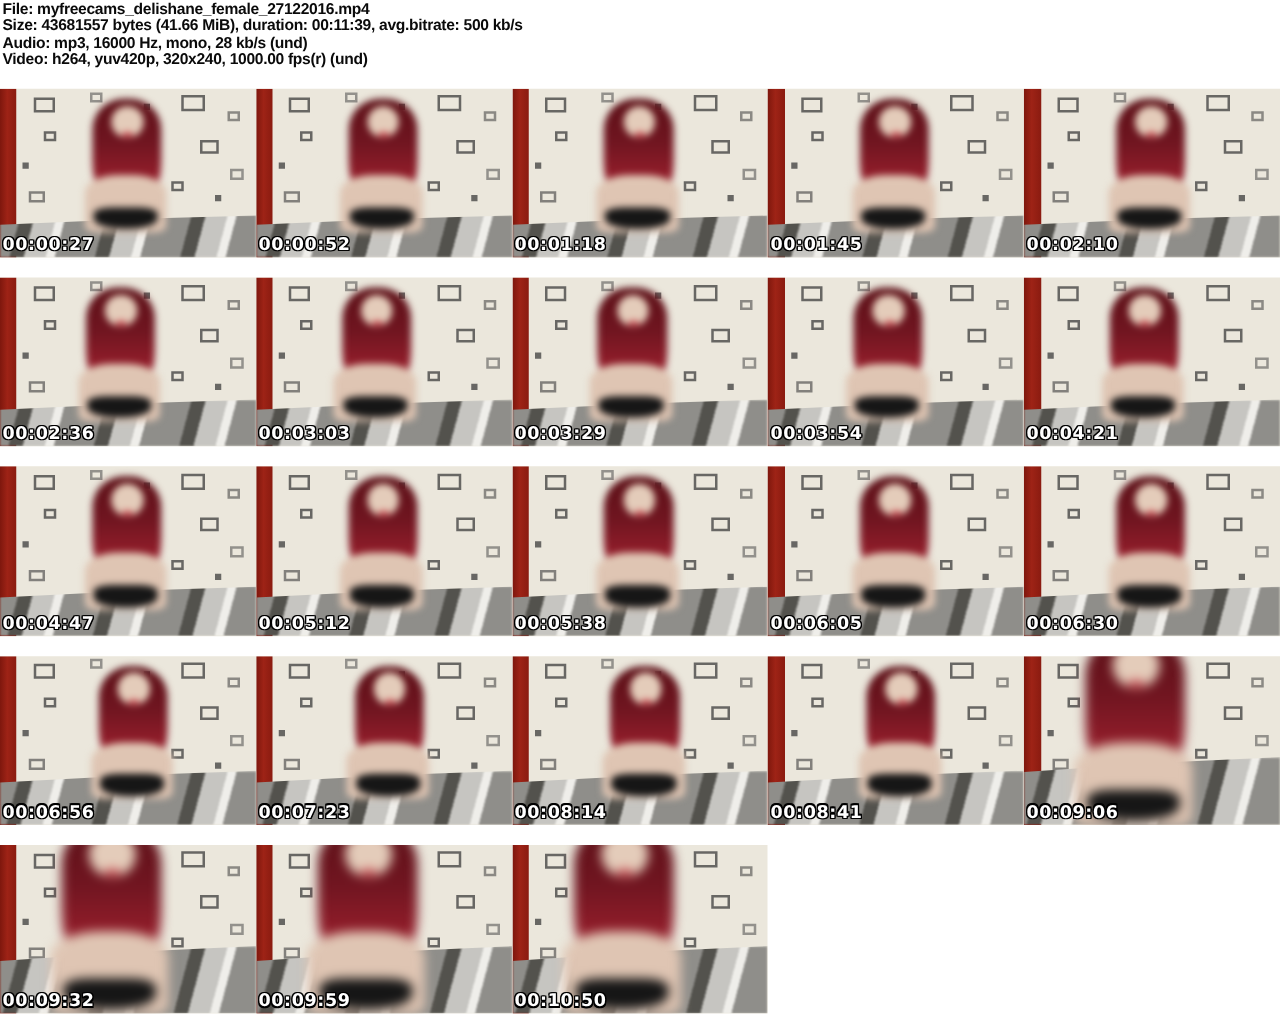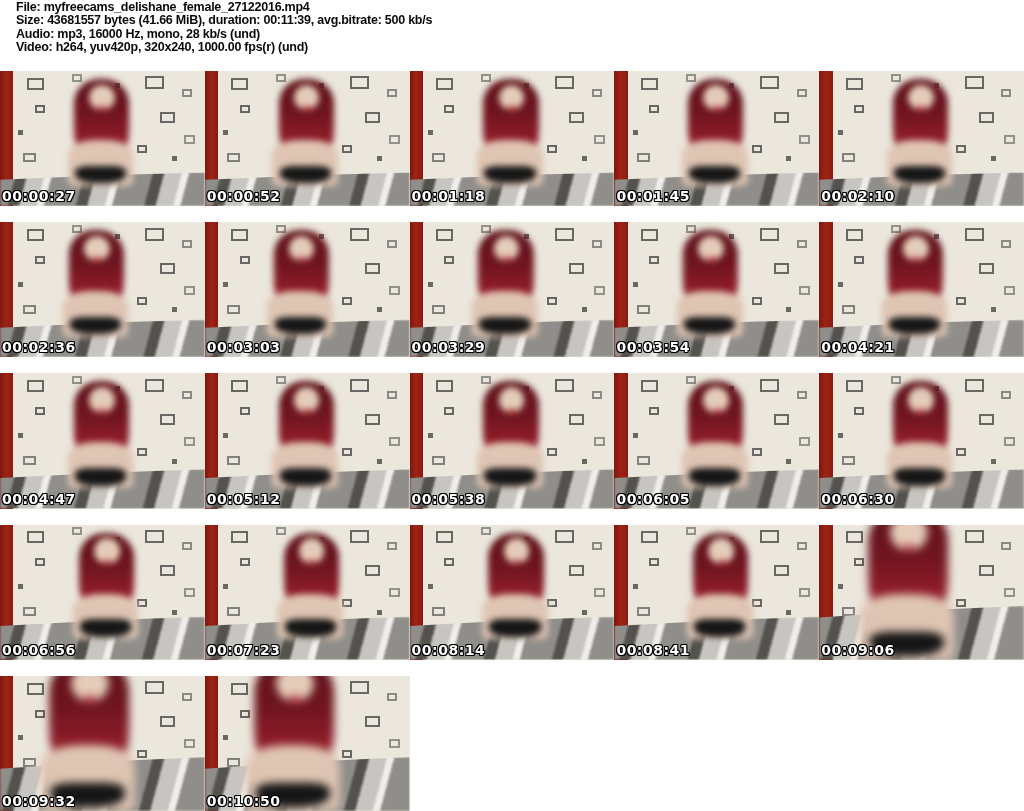--- a/index.html
+++ b/index.html
@@ -3,21 +3,21 @@
 <meta charset="utf-8">
 <style>
   html,body{margin:0;padding:0;background:#fff;}
   .sheet{width:1024px;height:811px;position:relative;background:#fff;overflow:hidden;}
 
   
   .meta-header{
     height:55px;background:var(--header-bg,#fff);color:var(--header-text,#0a0a0a);
     font-family:"Liberation Sans",sans-serif;font-weight:bold;
     font-size:12.5px;line-height:13.4px;letter-spacing:-0.25px;
-    padding:1px 0 0 16px;box-sizing:border-box;white-space:nowrap;
+    padding:1px 0 0 2px;box-sizing:border-box;white-space:nowrap;
   }
 
   
   .grid{
     display:grid;grid-template-columns:repeat(5,1fr);grid-auto-rows:151.2px;
     width:1024px;height:756px;
   }
   .cell{position:relative;overflow:hidden;background:var(--wall,#ebe7dc);margin-top:16px;}
 
   .scene{position:absolute;inset:0;}
@@ -675,20 +675,46 @@
         <div class="hair"></div>
         <div class="face"></div>
         <div class="lips"></div>
         <div class="torso"></div>
         <div class="toppiece"></div>
       </div>
     </div>
     <span class="timestamp">00:09:32</span>
   </div>
 
+  <div class="cell r4 c2">
+    <div class="scene">
+      <i class="motif"></i>
+      <i class="motif"></i>
+      <i class="motif"></i>
+      <i class="motif"></i>
+      <i class="motif"></i>
+      <i class="motif"></i>
+      <i class="motif"></i>
+      <i class="motif"></i>
+      <i class="motif"></i>
+      <i class="motif"></i>
+      <i class="motif"></i>
+      <i class="motif"></i>
+      <div class="pillar"></div>
+      <div class="bed"></div>
+      <div class="figure">
+        <div class="hair"></div>
+        <div class="face"></div>
+        <div class="lips"></div>
+        <div class="torso"></div>
+        <div class="toppiece"></div>
+      </div>
+    </div>
+    <span class="timestamp">00:09:59</span>
+  </div>
 
 
   <div class="cell r4 c4">
     <div class="scene">
       <i class="motif"></i>
       <i class="motif"></i>
       <i class="motif"></i>
       <i class="motif"></i>
       <i class="motif"></i>
       <i class="motif"></i>

